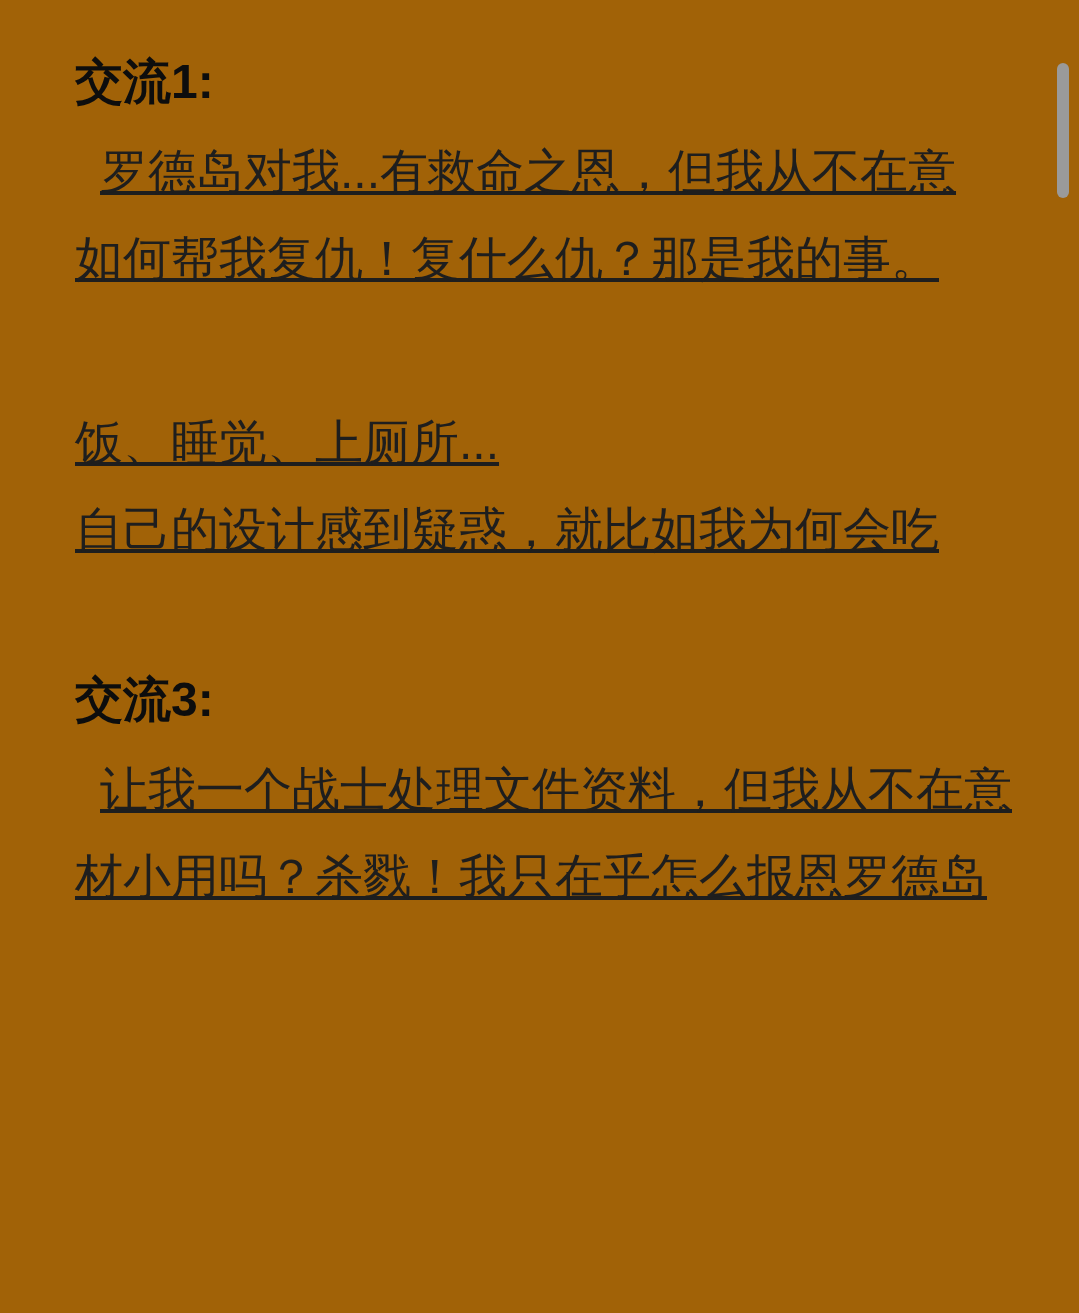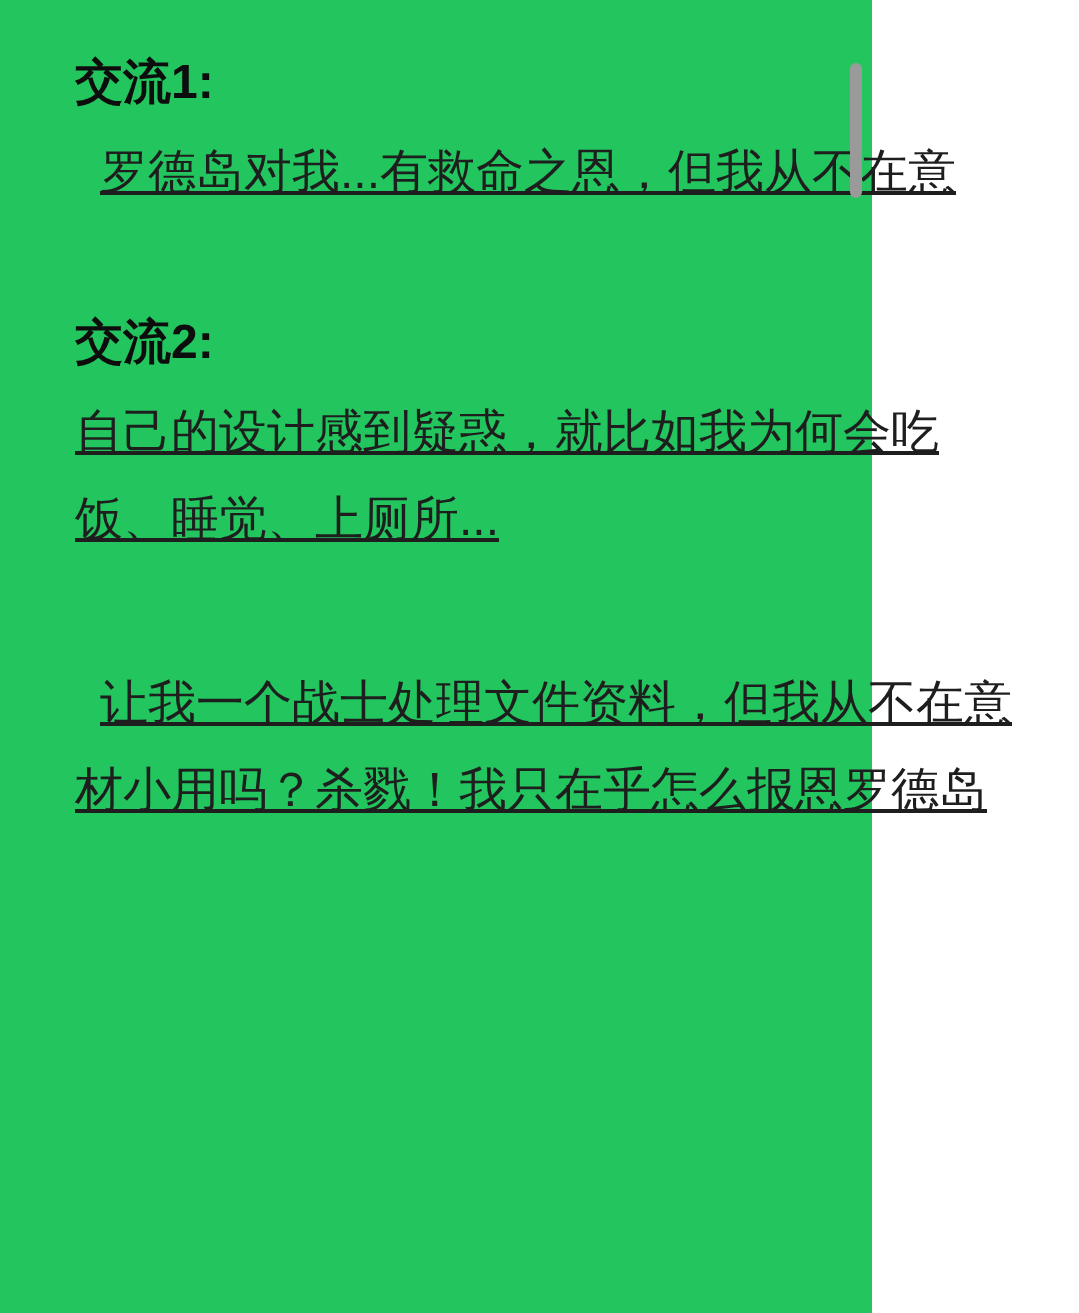--- a/index.html
+++ b/index.html
@@ -5,23 +5,23 @@
   * { margin: 0; padding: 0; box-sizing: border-box; }
   html, body {
     width: 1079px;
     height: 1313px;
     background: #ffffff;
     overflow: hidden;
     font-family: "Liberation Sans", sans-serif;
   }
   .page {
     position: relative;
-    width: 872px;
+    width: 1079px;
     height: 1313px;
-    background: #22c55e;
+    background: #a16207;
   }
   .content {
     position: absolute;
     top: 52px;
     left: 75px;
     width: 930px;
   }
   .section { margin: 0 0 97px 0; }
   .section:last-child { margin-bottom: 0; }
   .section-title {
@@ -55,29 +55,30 @@
 </head>
 <body>
 
 <div class="page">
 
   <div class="content">
 
     <div class="section">
       <div class="section-title">交流1:</div>
       <div class="line first">罗德岛对我...有救命之恩，但我从不在意</div>
+      <div class="line">如何帮我复仇！复什么仇？那是我的事。</div>
     </div>
 
     <div class="section">
-      <div class="section-title">交流2:</div>
+      <div class="line">饭、睡觉、上厕所...</div>
       <div class="line">自己的设计感到疑惑，就比如我为何会吃</div>
-      <div class="line">饭、睡觉、上厕所...</div>
     </div>
 
     <div class="section">
+      <div class="section-title">交流3:</div>
       <div class="line first">让我一个战士处理文件资料，但我从不在意</div>
       <div class="line">材小用吗？杀戮！我只在乎怎么报恩罗德岛</div>
     </div>
 
   </div>
 
   <div class="scrollbar-thumb"></div>
 
 </div>
 

